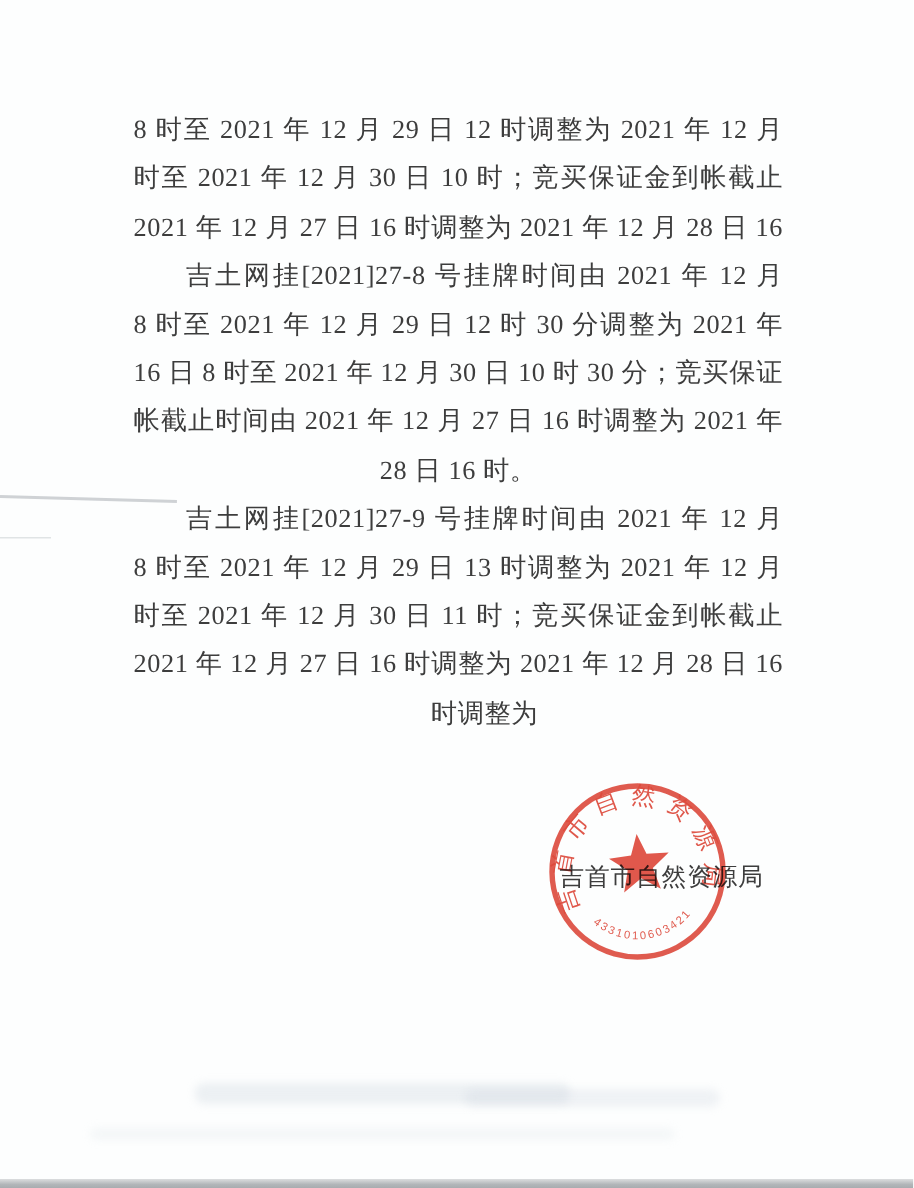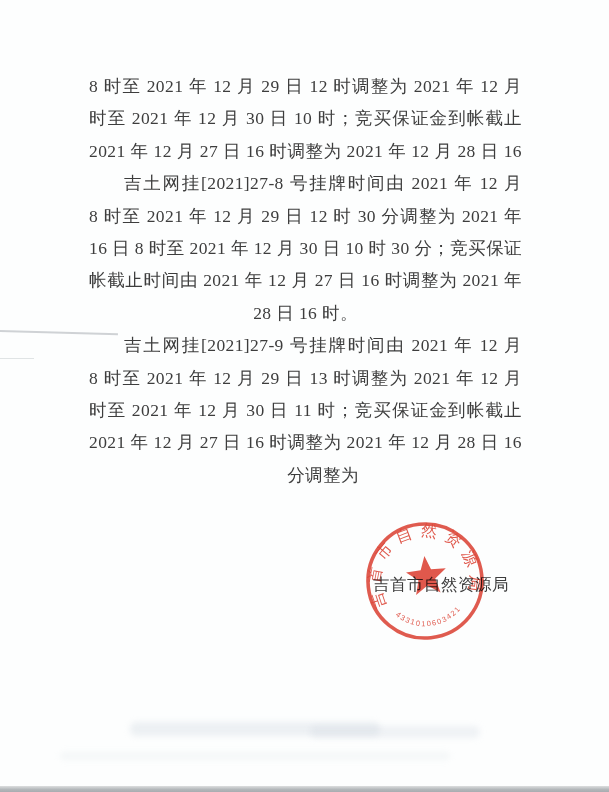--- a/index.html
+++ b/index.html
@@ -112,21 +112,21 @@
       <div class="line j">2021 年 12 月 27 日 16 时调整为 2021 年 12 月 28 日 16 时。</div>
       <div class="line j ind">吉土网挂[2021]27-8 号挂牌时间由 2021 年 12 月 16 日</div>
       <div class="line j">8 时至 2021 年 12 月 29 日 12 时 30 分调整为 2021 年 12 月</div>
       <div class="line j">16 日 8 时至 2021 年 12 月 30 日 10 时 30 分；竞买保证金到</div>
       <div class="line j">帐截止时间由 2021 年 12 月 27 日 16 时调整为 2021 年 12 月</div>
       <div class="line">28 日 16 时。</div>
       <div class="line j ind">吉土网挂[2021]27-9 号挂牌时间由 2021 年 12 月 16 日</div>
       <div class="line j">8 时至 2021 年 12 月 29 日 13 时调整为 2021 年 12 月 16 日 8</div>
       <div class="line j">时至 2021 年 12 月 30 日 11 时；竞买保证金到帐截止时间由</div>
       <div class="line j">2021 年 12 月 27 日 16 时调整为 2021 年 12 月 28 日 16 时。</div>
-      <div class="line ind">分调整为</div>
+      <div class="line ind">时调整为</div>
     </div>
 
   <div class="sig-org">吉首市自然资源局</div>
 
   <svg class="stamp" viewBox="0 0 160 160">
     <circle cx="80" cy="80" r="57" fill="none" stroke="#dc3a2b" stroke-width="3.6" opacity="0.9"></circle>
     <polygon points="82,55 87.2,68.9 102,69.5 90.4,78.7 94.3,93 82,84.8 69.7,93 73.6,78.7 62,69.5 76.8,68.9" fill="#dc3a2b" opacity="0.92"></polygon>
     <path id="stamp-arc" d="M 48.2,111.8 A 45,45 0 1 1 111.8,111.8" fill="none"></path>
     <path id="stamp-code-arc" d="M 38,98 A 46,46 0 0 0 122,98" fill="none"></path>
     <text font-size="16" letter-spacing="7" fill="#dc3a2b" opacity="0.92" font-family="Liberation Serif, DejaVu Serif, serif">

